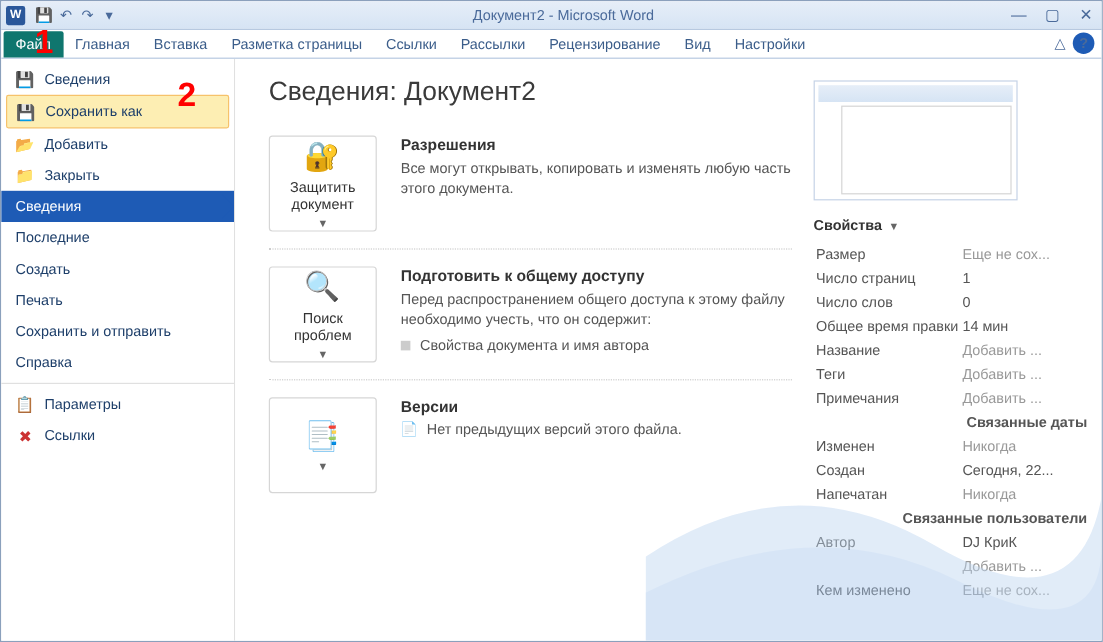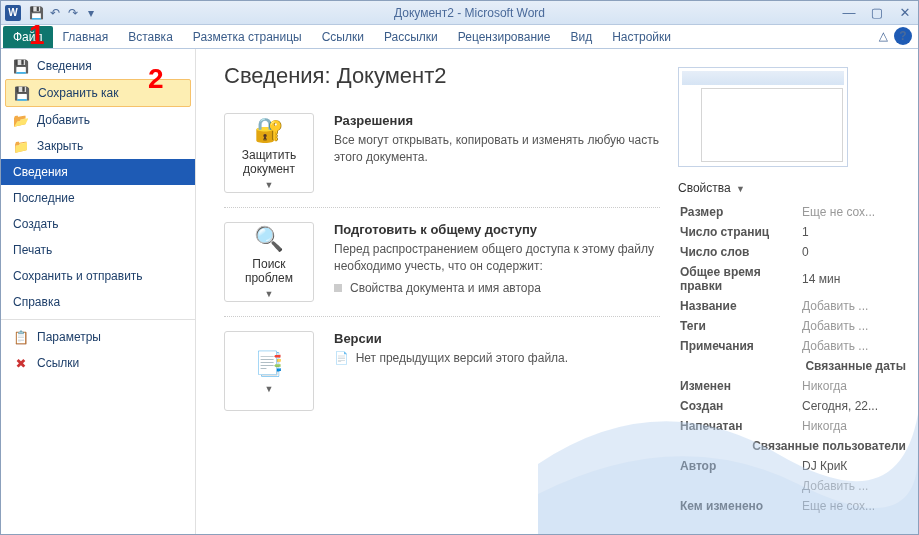--- a/index.html
+++ b/index.html
@@ -37,25 +37,25 @@
 .bigbtn .more{font-size:9px;color:#666;}
 .sec-body{flex:1;}
 .sec-body h3{font-size:13px;color:#333;margin-bottom:4px;font-weight:bold;}
 .sec-body p{color:#555;line-height:1.4;}
 .sec-body .sub{margin-top:6px;color:#555;display:flex;align-items:center;gap:8px;}
 .sec-body .sub::before{content:"";width:8px;height:8px;background:#ccc;display:inline-block;}
 .right{width:230px;padding-top:4px;}
 .preview{width:170px;height:100px;border:1px solid #c5d3e7;background:#fff;margin-bottom:14px;position:relative;}
 .preview::before{content:"";position:absolute;top:3px;left:3px;right:3px;height:14px;background:linear-gradient(#e6eef8,#d6e4f4);}
 .preview::after{content:"";position:absolute;top:20px;left:22px;right:4px;bottom:4px;border:1px solid #d5d5d5;}
-.prop-head{color:#333;font-weight:normal;margin-bottom:6px;}
+.prop-head{color:#333;font-weight:bold;margin-bottom:6px;}
 .prop-head .dd{font-size:9px;color:#666;margin-left:2px;}
 .props{width:100%;}
 .props tr td{padding:2px 0;color:#555;}
-.props tr td:first-child{color:#555;width:120px;font-weight:bold;}
+.props tr td:first-child{color:#555;width:120px;}
 .props tr td.gray{color:#999;}
 .props-h{font-weight:bold;color:#444;padding:10px 0 4px 0;text-align:right;}
 .annot{position:absolute;font:bold 28px Arial;color:#ff0000;pointer-events:none;z-index:10;}
 #a1{left:28px;top:18px;}
 #a2{left:147px;top:62px;}
 .wave{position:absolute;right:0;bottom:0;width:380px;height:210px;pointer-events:none;opacity:0.45;}
 </style>
 </head>
 <body>
 

